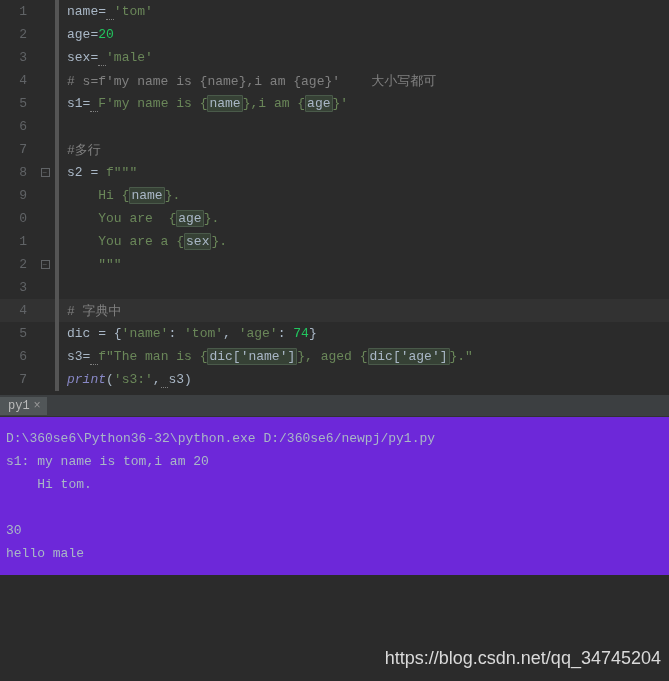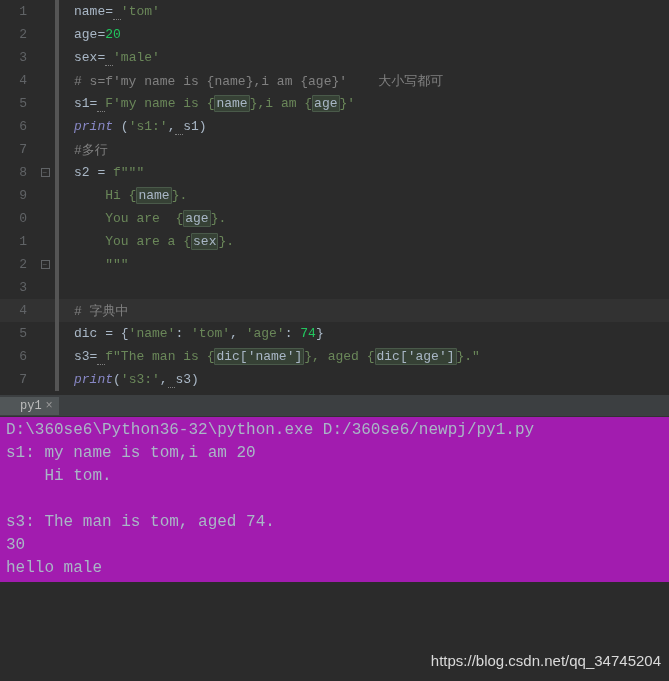--- a/index.html
+++ b/index.html
@@ -45,61 +45,61 @@
     align-items: center;
     color: #606366;
   }
   .indent-bar {
     width: 4px;
     background: #555555;
     flex-shrink: 0;
     align-self: stretch;
   }
   .code {
-    padding-left: 15px;
+    padding-left: 8px;
     white-space: pre;
   }
   .str { color: #6a8759; }
   .fstr-expr { background: #364135; color: #a9b7c6; border: 1px solid #4a5a4a; border-radius: 1px; padding: 0 1px;}
   .num { color: #22c55e; }
   .builtin { color: #8888c6; font-style: italic; }
   .comment { color: #808080; }
   .op { color: #a9b7c6; }
   .squiggle { border-bottom: 1px dotted #808080; }
   .tabbar {
     background: #3c3f41;
     height: 22px;
     display: flex;
     align-items: center;
     border-bottom: 1px solid #323232;
   }
   .tab {
     background: #515658;
     color: #bbbbbb;
-    padding: 2px 6px 2px 20px;
+    padding: 2px 6px 2px 8px;
     font-size: 12px;
     display: flex;
     align-items: center;
     gap: 4px;
   }
   .close-x { color: #999; font-size: 12px; cursor: pointer; }
   .console {
-    background: #a21caf;
-    padding: 2px 6px;
-    font-size: 16px;
+    background: #6d28d9;
+    padding: 10px 6px;
+    font-size: 13px;
     line-height: 23px;
     white-space: pre;
   }
   .watermark {
     position: absolute;
     bottom: 12px;
     right: 8px;
     color: #dadada;
     font-family: Arial, sans-serif;
-    font-size: 15px;
+    font-size: 18px;
   }
   .fold-icon {
     width: 9px; height: 9px;
     border: 1px solid #606366;
     display: flex;
     align-items: center;
     justify-content: center;
     font-size: 8px;
     line-height: 1;
   }
@@ -136,21 +136,20 @@
       <div class="line">
         <div class="gutter">5</div>
         <div class="fold-col"></div>
         <div class="indent-bar"></div>
         <div class="code"><span>s1</span><span class="op">=</span><span class="squiggle"> </span><span class="str">F'my name is {</span><span class="fstr-expr">name</span><span class="str">},i am {</span><span class="fstr-expr">age</span><span class="str">}'</span></div>
       </div>
       <div class="line">
         <div class="gutter">6</div>
         <div class="fold-col"></div>
         <div class="indent-bar"></div>
-        <div class="code"><span class="builtin">print </span><span>(</span><span class="str">'s1:'</span><span class="op">,</span><span class="squiggle"> </span><span>s1)</span></div>
       </div>
       <div class="line">
         <div class="gutter">7</div>
         <div class="fold-col"></div>
         <div class="indent-bar"></div>
         <div class="code"><span class="comment">#多行</span></div>
       </div>
       <div class="line">
         <div class="gutter">8</div>
         <div class="fold-col">
@@ -217,15 +216,15 @@
     </div>
 </div>
 
 <div class="tabbar">
   <div class="tab">
     <span>py1</span>
     <span class="close-x">×</span>
   </div>
 </div>
 
-<div class="console" id="console"><div>D:\360se6\Python36-32\python.exe D:/360se6/newpj/py1.py</div><div>s1: my name is tom,i am 20</div><div>    Hi tom.</div><div>    </div><div>s3: The man is tom, aged 74.</div><div>30</div><div>hello male</div></div>
+<div class="console" id="console"><div>D:\360se6\Python36-32\python.exe D:/360se6/newpj/py1.py</div><div>s1: my name is tom,i am 20</div><div>    Hi tom.</div><div>    </div><div>30</div><div>hello male</div></div>
 
 <div class="watermark">https://blog.csdn.net/qq_34745204</div>
 
 </body></html>

